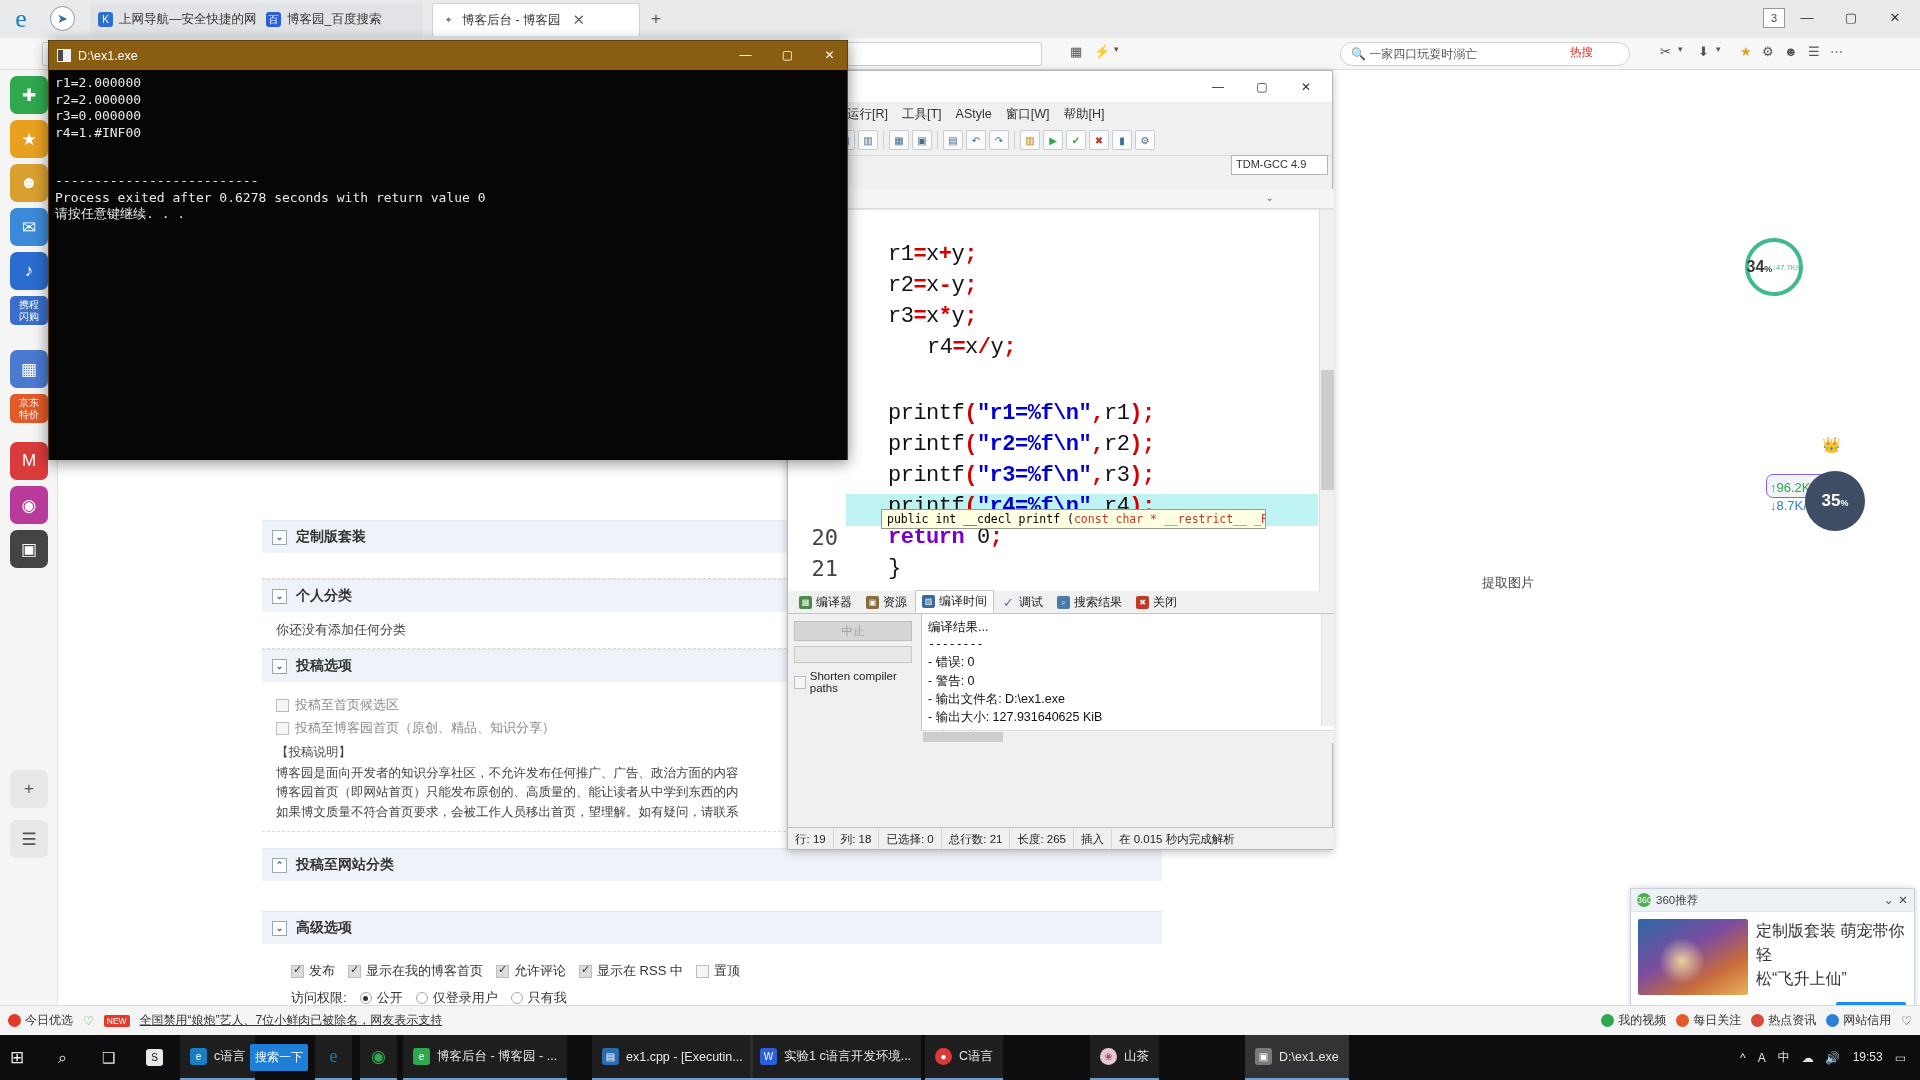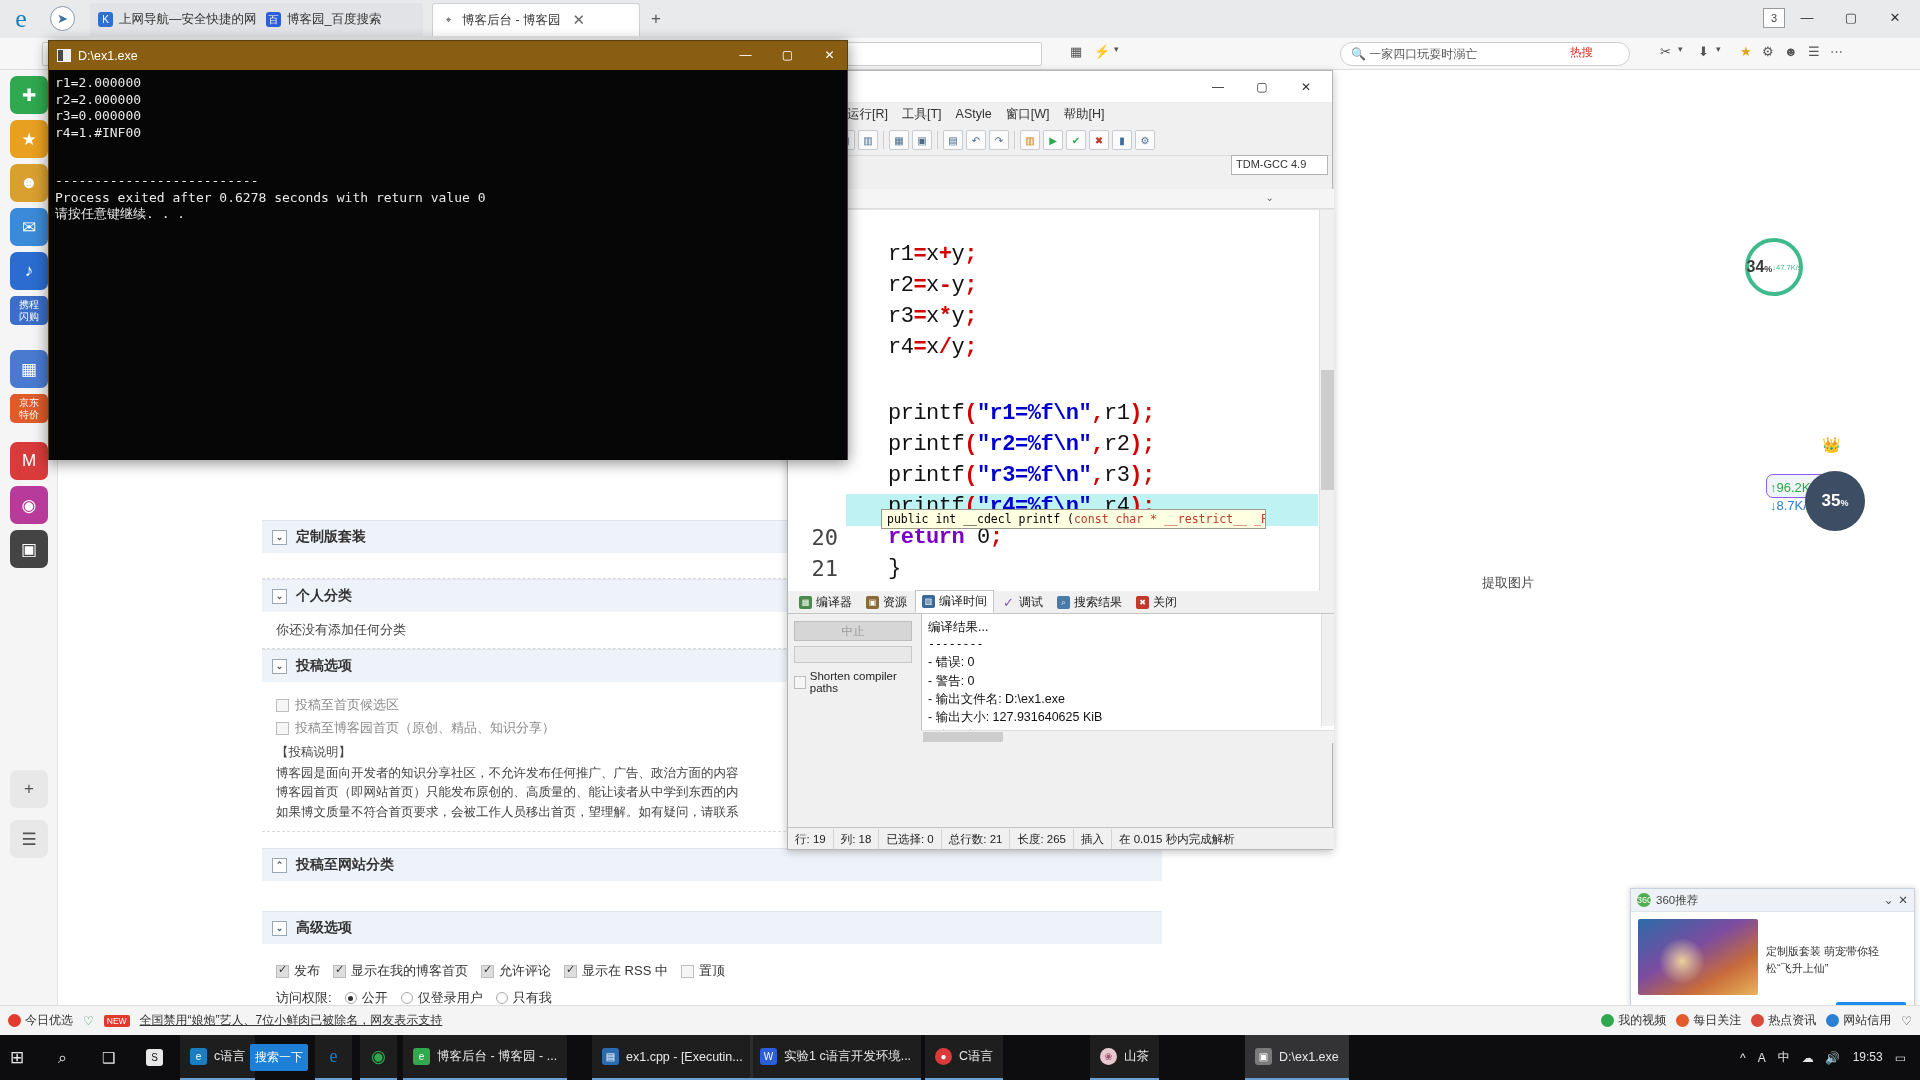--- a/index.html
+++ b/index.html
@@ -57,21 +57,21 @@
     border-top:1px solid #dfe6ee; padding:7px 10px; font-weight:bold; font-size:14px; color:#333; }
   .collapse-box { width:15px; height:15px; border:1px solid #9aa8b6; background:#fff; color:#44596c;
     font-size:9px; text-align:center; line-height:13px; }
   .sec-body { padding:9px 14px; font-size:13px; color:#444; border-bottom:1px dashed #d9d9d9; }
   .ckline { display:flex; align-items:center; gap:6px; margin:5px 0; color:#8a8a8a; font-size:13px; }
   .ck { width:13px; height:13px; border:1px solid #bdbdbd; background:#f6f6f6; display:inline-block; }
   .ck.on { background:#ddd; position:relative; }
   .ck.on::after { content:"✓"; position:absolute; left:1px; top:-3px; font-size:11px; color:#333; }
   .notehead { font-size:12.5px; color:#444; margin:7px 0 3px; }
   .noteline { font-size:12.5px; color:#444; line-height:1.55; white-space:nowrap; overflow:hidden; }
-  .adv-row { display:flex; align-items:flex-start; gap:13px; font-size:13px; color:#333; margin:9px 0; flex-wrap:wrap; }
+  .adv-row { display:flex; align-items:flex-start; gap:13px; font-size:13px; color:#333; margin:9px 15px; flex-wrap:wrap; }
   .adv-item { display:flex; align-items:center; gap:5px; }
   .radio { width:12px; height:12px; border-radius:50%; border:1px solid #a8a8a8; background:#fff; display:inline-block; position:relative; }
   .radio.on::after { content:""; position:absolute; left:2.5px; top:2.5px; width:5px; height:5px;
     border-radius:50%; background:#333; }
   #extract-btn { position:absolute; left:1482px; top:504px; font-size:13px; color:#444; }
 
   
   .ring { position:absolute; border-radius:50%; display:flex; flex-direction:row;
     align-items:center; justify-content:center; color:#fff; }
   #ring-a { left:1745px; top:168px; width:58px; height:58px; background:#fff;
@@ -87,21 +87,21 @@
     background:#fff; border:1px solid #c8d2dc; box-shadow:0 0 6px rgba(0,0,0,.18); }
   #ad-head { height:23px; background:#eef2f6; display:flex; align-items:center;
     padding:0 6px; gap:5px; font-size:11.5px; color:#444; border-bottom:1px solid #dde4ea; }
   #ad-logo { width:14px; height:14px; border-radius:50%; background:#4fae4f; color:#fff;
     font-size:9px; text-align:center; line-height:14px; }
   #ad-body { display:flex; padding:7px; gap:8px; }
   #ad-thumb { width:120px; height:76px; border-radius:2px;
     background:linear-gradient(150deg,#2c6aa8 0%,#7c4ca0 42%,#c96c3a 72%,#e8b45a 100%); position:relative; overflow:hidden; }
   #ad-thumb::after { content:""; position:absolute; left:20px; top:18px; width:48px; height:48px;
     border-radius:50%; background:radial-gradient(circle,rgba(255,230,160,.85),rgba(255,180,90,0) 68%); }
-  #ad-text { font-size:11px; color:#333; line-height:1.5;margin-top:24px; }
+  #ad-text { font-size:16px; color:#333; line-height:1.5; }
   #ad-cta { position:absolute; right:8px; bottom:7px; background:#1b8cf0; color:#fff;
     font-size:12px; padding:4px 11px; border-radius:2px; }
 
   
   #ide { position:absolute; left:787px; top:70px; width:546px; height:780px;
     background:#f0f0f0; border:1px solid #b6b6b6; box-shadow:0 2px 8px rgba(0,0,0,.25); }
   #ide-title { height:32px; background:#fff; display:flex; align-items:center;
     justify-content:flex-end; padding-right:4px; border-bottom:1px solid #ececec; }
   .ide-wb { width:44px; height:30px; text-align:center; line-height:30px; font-size:12px; color:#333; }
   #ide-menu { height:22px; display:flex; align-items:center; gap:0; background:#f0f0f0;
@@ -456,21 +456,21 @@
     <div id="editor">
       <div class="hl" style="top:284px;"></div>
       <div id="gutter">
         <div class="lnum" style="top:315px;">20</div>
         <div class="lnum" style="top:346px;">21</div>
       </div>
       <div id="codearea">
         <div class="cl" style="top:32px;"><span>r1</span><span class="op">=</span><span>x</span><span class="op">+</span><span>y</span><span class="op">;</span></div>
         <div class="cl" style="top:63px;"><span>r2</span><span class="op">=</span><span>x</span><span class="op">-</span><span>y</span><span class="op">;</span></div>
         <div class="cl" style="top:94px;"><span>r3</span><span class="op">=</span><span>x</span><span class="op">*</span><span>y</span><span class="op">;</span></div>
-        <div class="cl" style="top:125px;"><span>r4</span><span class="op">=</span><span>x</span><span class="op">/</span><span>y</span><span class="op">;</span></div>
+        <div class="cl" style="top:125px;margin-left:39px;"><span>r4</span><span class="op">=</span><span>x</span><span class="op">/</span><span>y</span><span class="op">;</span></div>
         <div class="cl" style="top:156px;"></div>
         <div class="cl" style="top:191px;"><span>printf</span><span class="op">(</span><span class="str">"r1=%f\n"</span><span class="op">,</span><span>r1</span><span class="op">);</span></div>
         <div class="cl" style="top:222px;"><span>printf</span><span class="op">(</span><span class="str">"r2=%f\n"</span><span class="op">,</span><span>r2</span><span class="op">);</span></div>
         <div class="cl" style="top:253px;"><span>printf</span><span class="op">(</span><span class="str">"r3=%f\n"</span><span class="op">,</span><span>r3</span><span class="op">);</span></div>
         <div class="cl" style="top:284px;"><span>printf</span><span class="op">(</span><span class="str">"r4=%f\n"</span><span class="op">,</span><span>r4</span><span class="op">);</span></div>
         <div class="cl" style="top:315px;"><span class="kw">return</span><span> 0</span><span class="op">;</span></div>
         <div class="cl" style="top:346px;"><span>}</span></div>
       </div>
       <div id="tooltip">
         <span>public int __cdecl printf (</span><span class="tred">const char * __restrict__ _Format, ...)</span>

